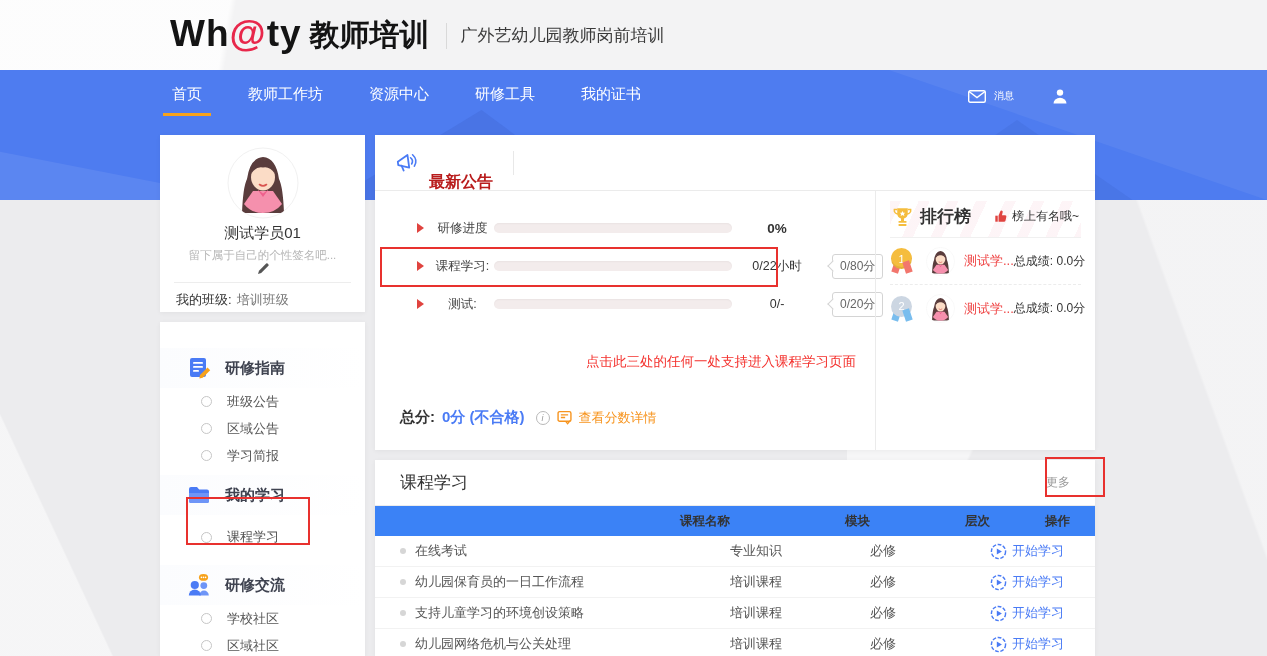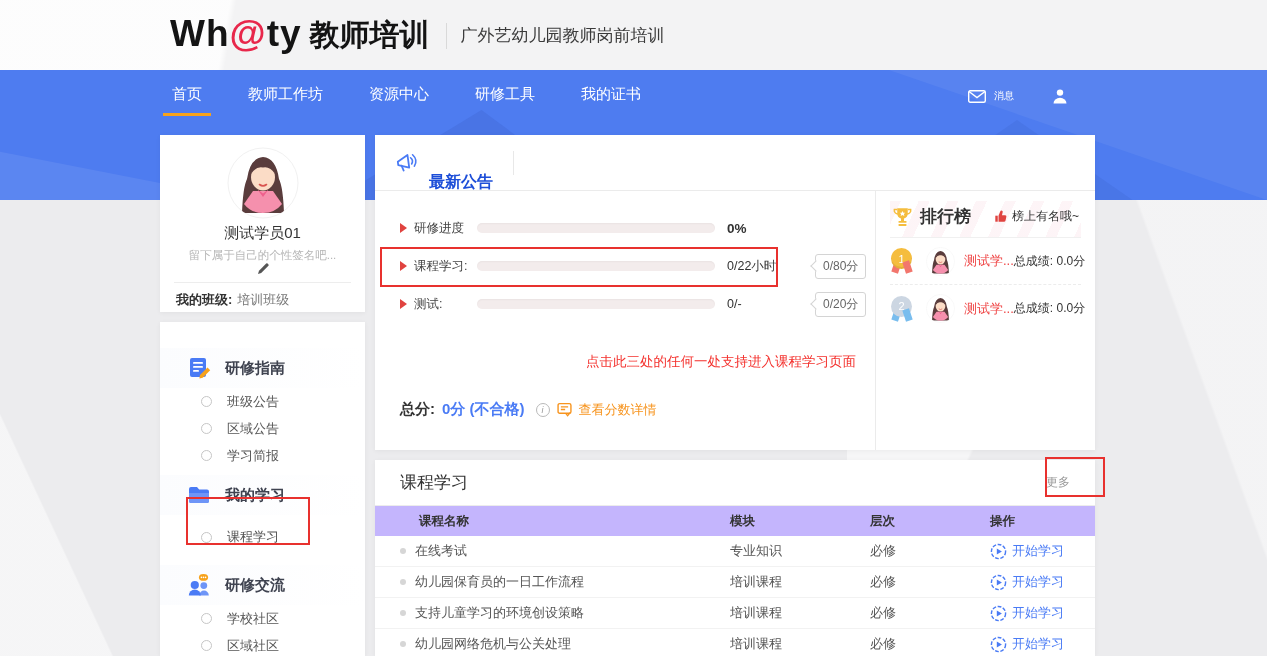--- a/index.html
+++ b/index.html
@@ -41,38 +41,38 @@
   .card { position:absolute; background:#fff; box-shadow:0 1px 5px rgba(0,0,0,.05); }
 
   
   .profile-card { left:160px; top:135px; width:205px; height:177px; z-index:4; overflow:hidden; }
   .avatar-lg { width:72px; height:72px; margin:12px auto 0; }
   .profile-name { text-align:center; font-size:15px; color:#333; margin-top:5px; }
   .sig-row { display:flex; align-items:center; margin:5px 15px 0;flex-direction:column; }
   .sig-text { flex:1; font-size:11.5px; color:#b5b5b5; white-space:nowrap; overflow:hidden; }
   .profile-div { border-top:1px solid #ededed; margin:7px 14px 0; }
   .meta-row { display:flex; margin:8px 16px 0; font-size:13px; align-items:baseline; }
-  .meta-label { font-weight:bold; color:#333; }
+  .meta-label { font-weight:normal; color:#333; }
   .meta-value { color:#777; margin-left:5px; }
 
   
   .menu-card { left:160px; top:322px; width:205px; height:334px; overflow:hidden; padding-top:20px; }
   .menu-header { height:40px; margin-top:6px; display:flex; align-items:center; padding-left:26px; gap:13px;
     background:linear-gradient(90deg,#fbfcfe, #ffffff); }
   .menu-header-label { font-size:15px; font-weight:bold; color:#3f4softcoral; color:#3f4350; }
   .menu-item { height:27px; display:flex; align-items:center; padding-left:41px; gap:15px; font-size:13px; color:#555; cursor:pointer; }
   .menu-item.tall { height:44px; }
   .radio-dot { width:11px; height:11px; border:1px solid #c6c6c6; border-radius:50%; flex:none; }
 
   
   .main-card { left:375px; top:135px; width:720px; height:315px; z-index:3; }
   .main-header { height:56px; display:flex; align-items:center; padding-left:20px; border-bottom:1px solid #ebebeb; }
-  .main-title { font-size:16px; font-weight:bold; color:#1d4ed8; margin-left:10px;margin-top:40px; }
+  .main-title { font-size:16px; font-weight:bold; color:#b91c1c; margin-left:10px;margin-top:40px; }
   .main-title-sep { width:1px; height:24px; background:#e8e8e8; margin-left:20px; }
-  .left-pane { position:absolute; left:0; top:56px; width:500px; bottom:16px; padding:28px 0 0 25px; }
+  .left-pane { position:absolute; left:0; top:56px; width:500px; bottom:8px; padding:28px 0 0 42px;text-align:center; }
   .prog-row { display:flex; align-items:center; height:18px; margin-bottom:20px; }
   .tri { width:0; height:0; border-left:7px solid #e0433f; border-top:5px solid transparent; border-bottom:5px solid transparent; margin-right:7px; flex:none; }
   .prog-label { width:63px; font-size:12.5px; color:#444; flex:none; }
   .prog-bar { width:238px; height:10px; border-radius:5px; background:#f3ecec; box-shadow:inset 0 1px 2px rgba(0,0,0,.04); position:relative; flex:none; }
   .prog-fill { position:absolute; left:0; top:0; bottom:0; border-radius:5px; background:#f7a21b; width:0; }
   .prog-value { font-size:12.5px; color:#333; margin-left:12px; width:66px; flex:none; }
   .prog-value.bold { font-weight:bold; font-size:13.5px; }
   .tag { position:relative; margin-left:22px; border:1px solid #d4d4d4; border-radius:3px; background:#fff; padding:3px 7px; font-size:12px; color:#666; flex:none; }
   .tag::before { content:""; position:absolute; left:-4.5px; top:50%; width:7px; height:7px; background:#fff; border-left:1px solid #d4d4d4; border-bottom:1px solid #d4d4d4; transform:translateY(-50%) rotate(45deg); }
   .annotation-text { position:absolute; left:211px; top:218px; font-size:13.5px; color:#f4302c; white-space:nowrap; z-index:6; }
@@ -102,21 +102,21 @@
   .avatar-sm { width:29px; height:29px; margin-left:12px; flex:none; }
   .lb-name { font-size:13px; color:#ef4444; margin-left:9px; white-space:nowrap; }
   .lb-score { font-size:12px; color:#333; margin-left:auto; white-space:nowrap; }
 
   
   .courses-card { left:375px; top:460px; width:720px; height:196px; overflow:hidden; }
   .courses-title-row { height:46px; display:flex; align-items:center; padding:0 25px; border-bottom:1px solid #ececec; }
   .courses-title { font-size:17px; color:#333; }
   .more-link { margin-left:auto; font-size:12px; color:#999; cursor:pointer; }
   .course-grid { display:grid; grid-template-columns:330px 140px 120px 1fr; align-items:center; padding:0 25px; }
-  .course-head { height:30px; background:#c4b5fd; font-size:12.5px; font-weight:bold; color:#333; }
+  .course-head { height:30px; background:#3b82f6; font-size:12.5px; font-weight:bold; color:#333;text-align:right; }
   .course-head .h-name { padding-left:19px; }
   .course-row { height:31px; border-bottom:1px solid #f2f2f2; font-size:13px; color:#555; }
   .c-name { display:flex; align-items:center; gap:9px; }
   .bullet { width:6px; height:6px; border-radius:50%; background:#d6d6d6; flex:none; }
   .c-action { display:flex; align-items:center; gap:5px; color:#4a7bf5; cursor:pointer; }
 
   
   .anno-box { position:absolute; border:2px solid #e8312e; z-index:9; }
   .box-progress { left:380px; top:247px; width:398px; height:40px; }
   .box-sidebar { left:186px; top:497px; width:124px; height:48px; }

